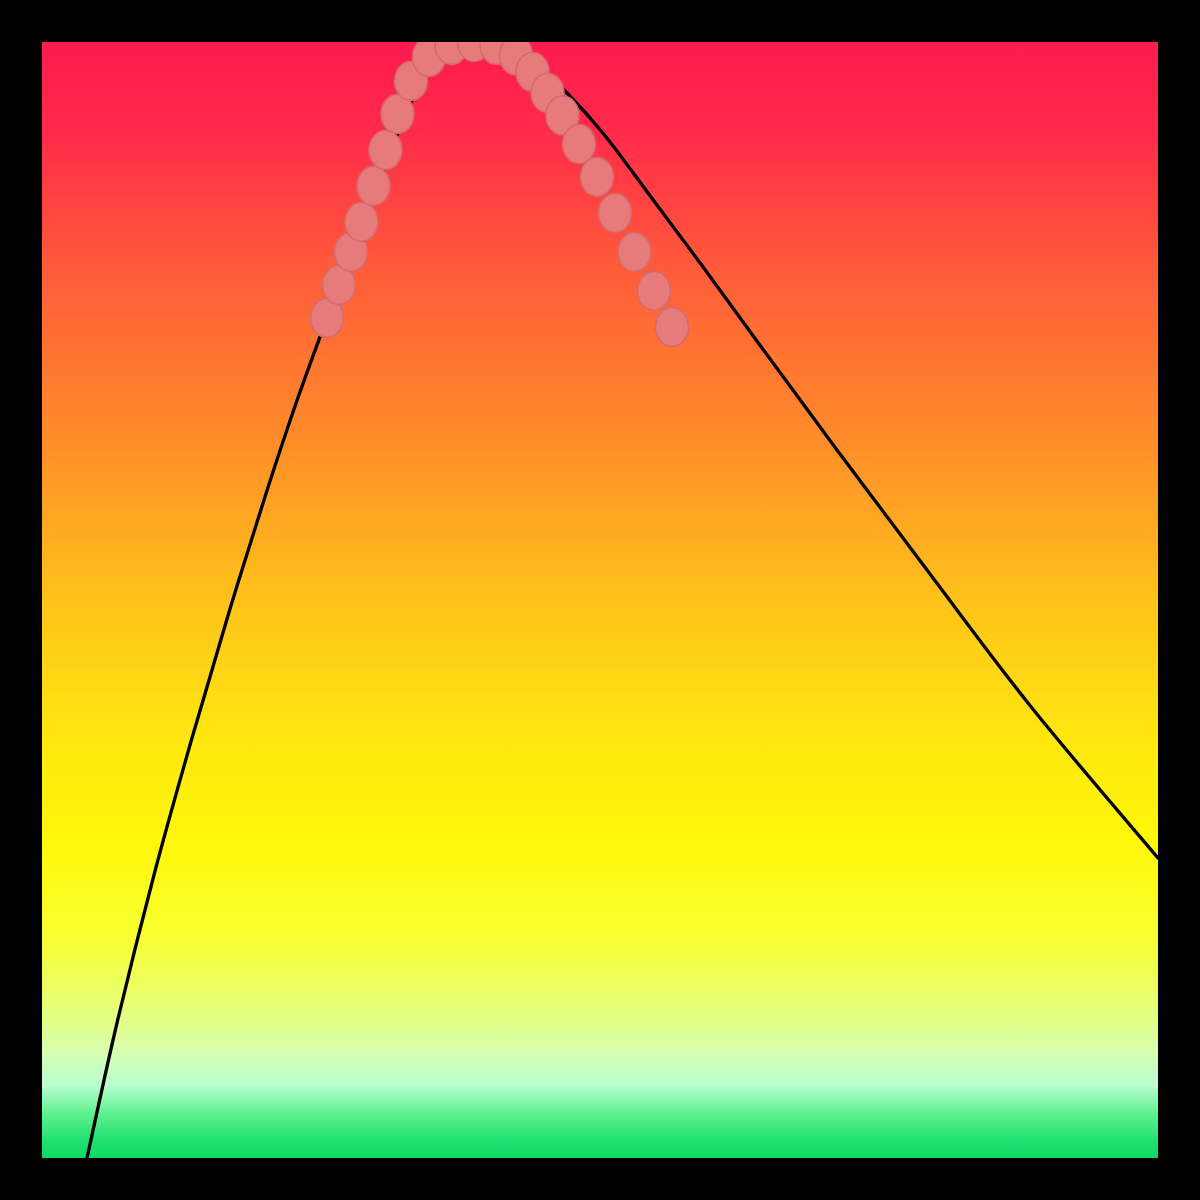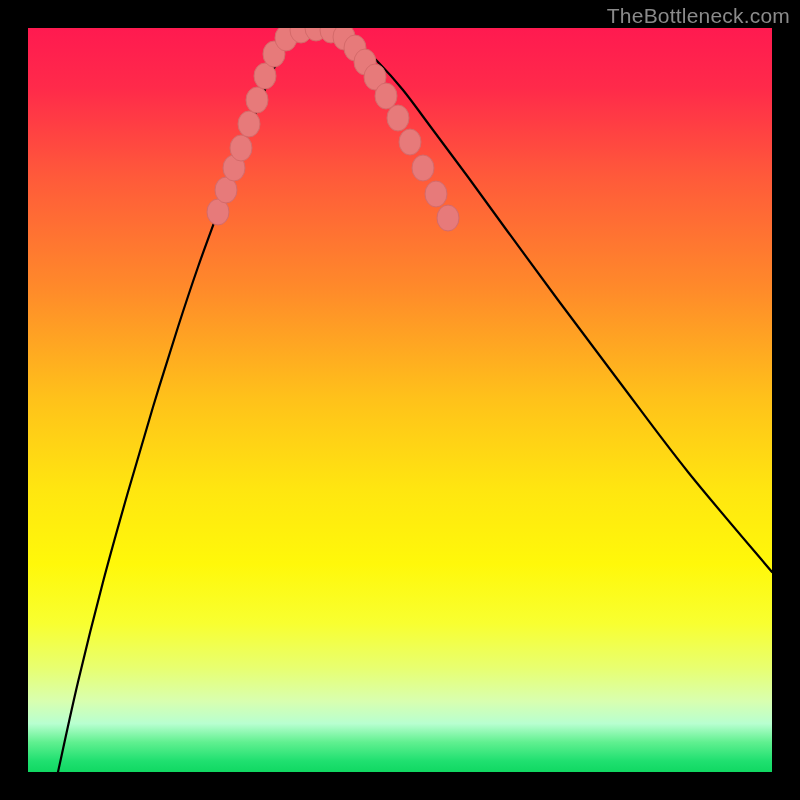--- a/index.html
+++ b/index.html
@@ -91,14 +91,13 @@
           <ellipse cx="358" cy="68" rx="11" ry="13" fill="#e77a7a" stroke="#d46a6a" stroke-width="1"></ellipse>
           <ellipse cx="370" cy="90" rx="11" ry="13" fill="#e77a7a" stroke="#d46a6a" stroke-width="1"></ellipse>
           <ellipse cx="382" cy="114" rx="11" ry="13" fill="#e77a7a" stroke="#d46a6a" stroke-width="1"></ellipse>
           <ellipse cx="395" cy="140" rx="11" ry="13" fill="#e77a7a" stroke="#d46a6a" stroke-width="1"></ellipse>
           <ellipse cx="408" cy="166" rx="11" ry="13" fill="#e77a7a" stroke="#d46a6a" stroke-width="1"></ellipse>
           <ellipse cx="420" cy="190" rx="11" ry="13" fill="#e77a7a" stroke="#d46a6a" stroke-width="1"></ellipse>
         </g>
     </svg>
   </div>
 
-  <div class="watermark">TheBottleneck.com</div>
 </div>
 
 </body></html>

